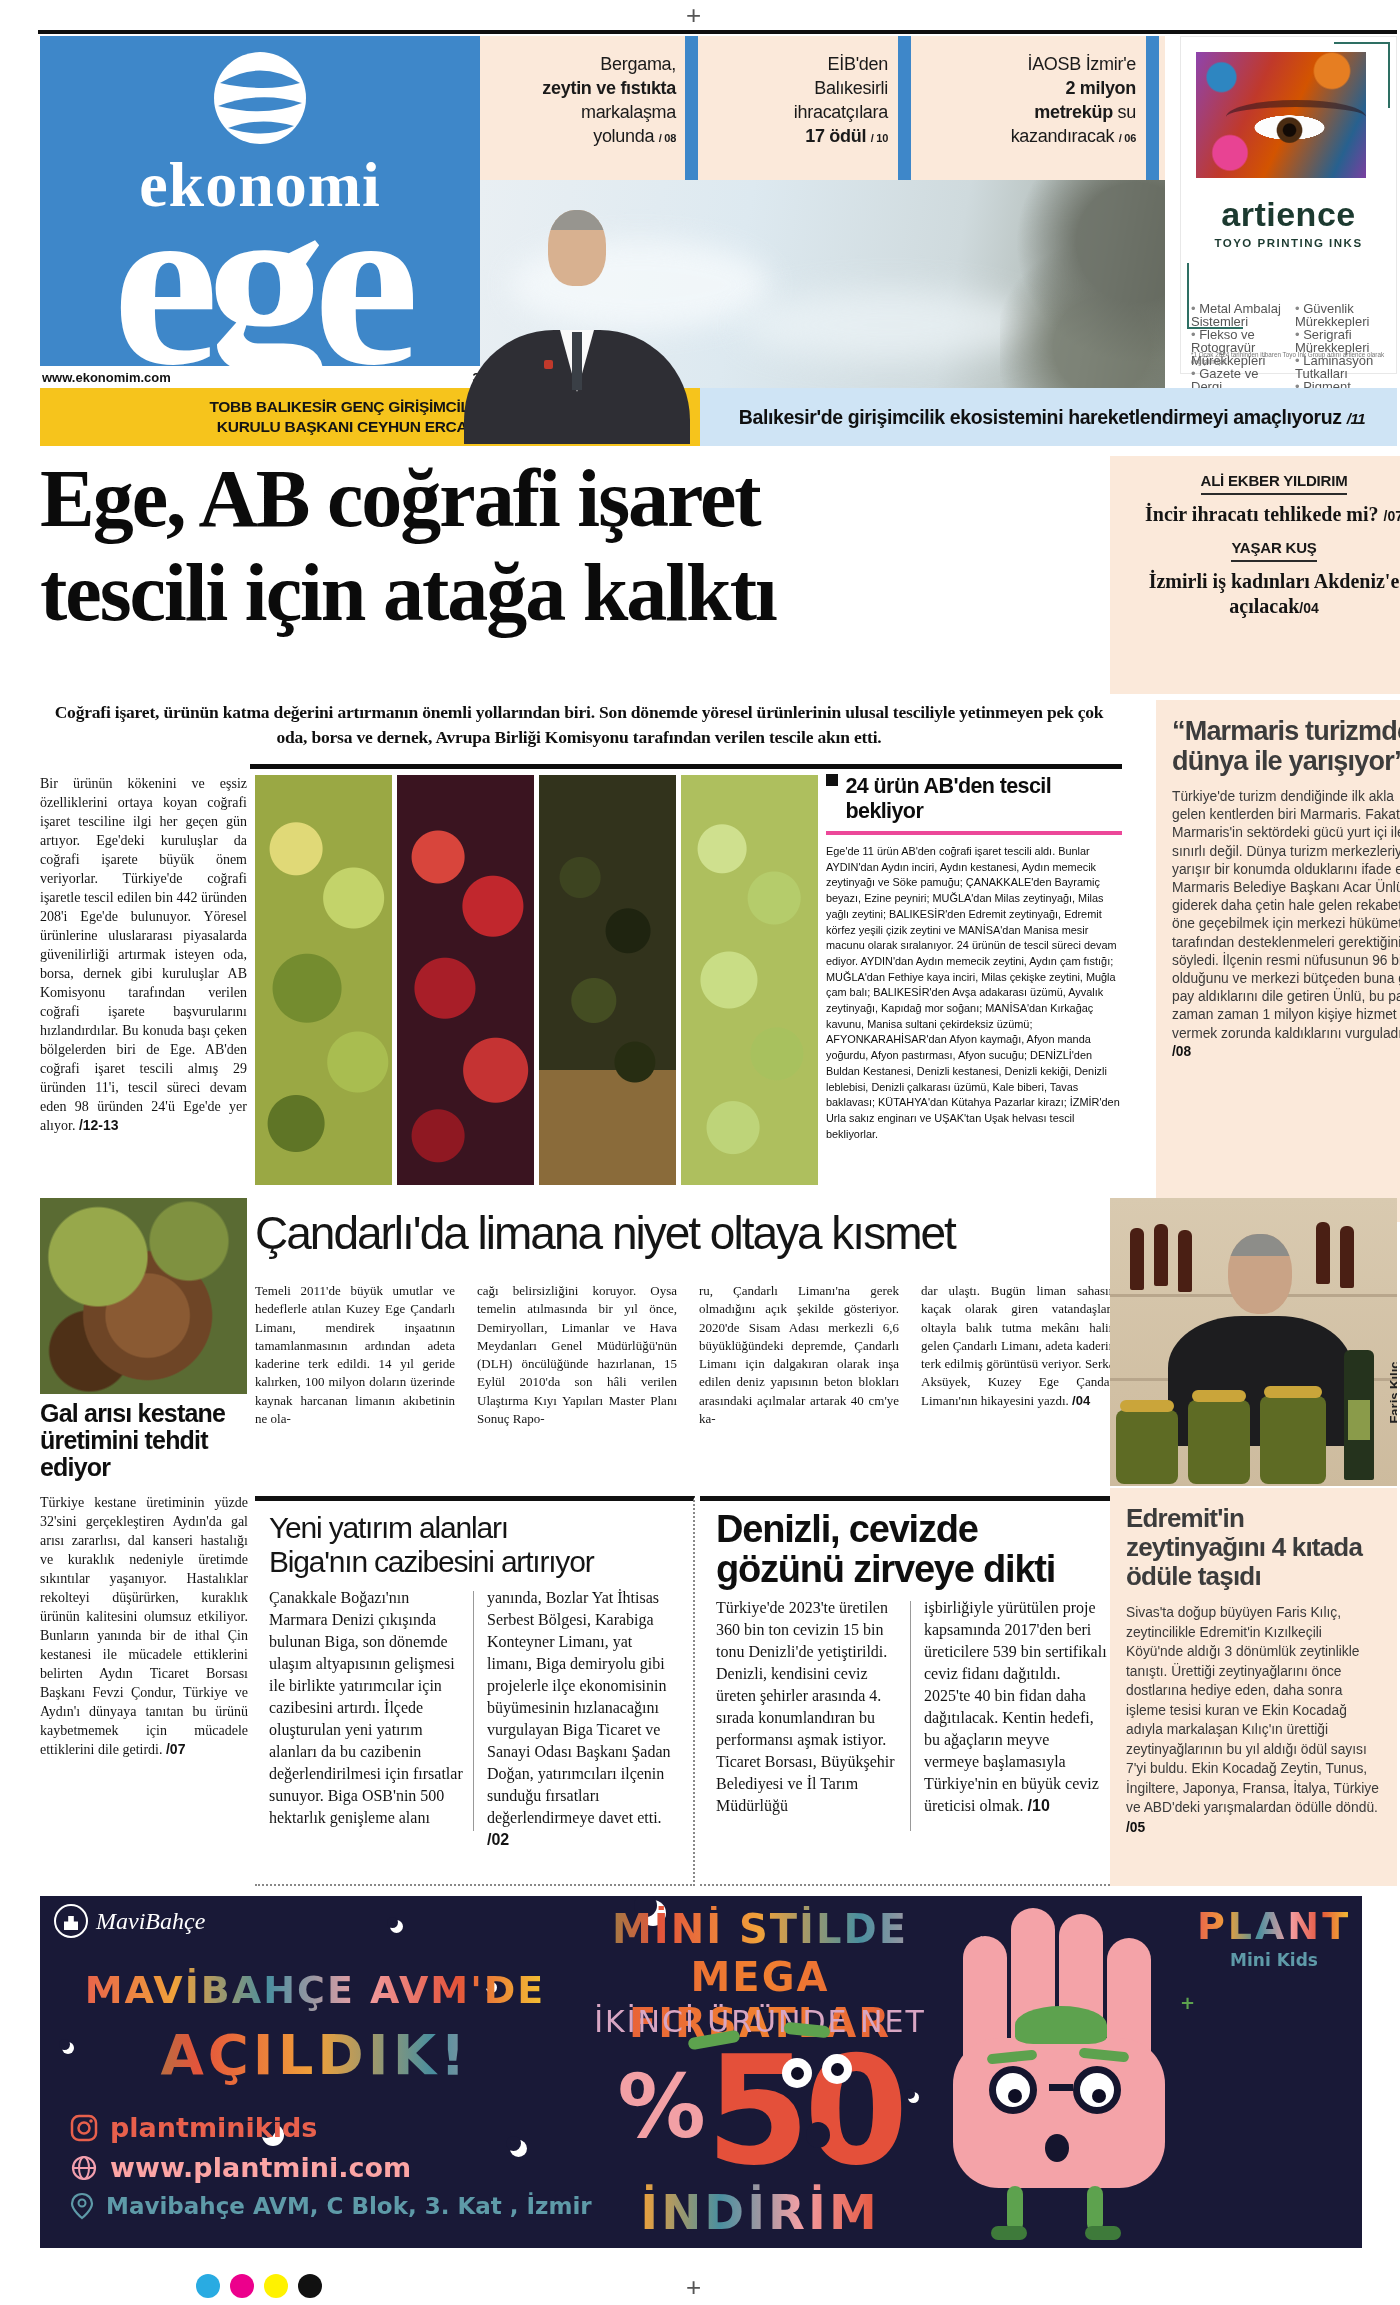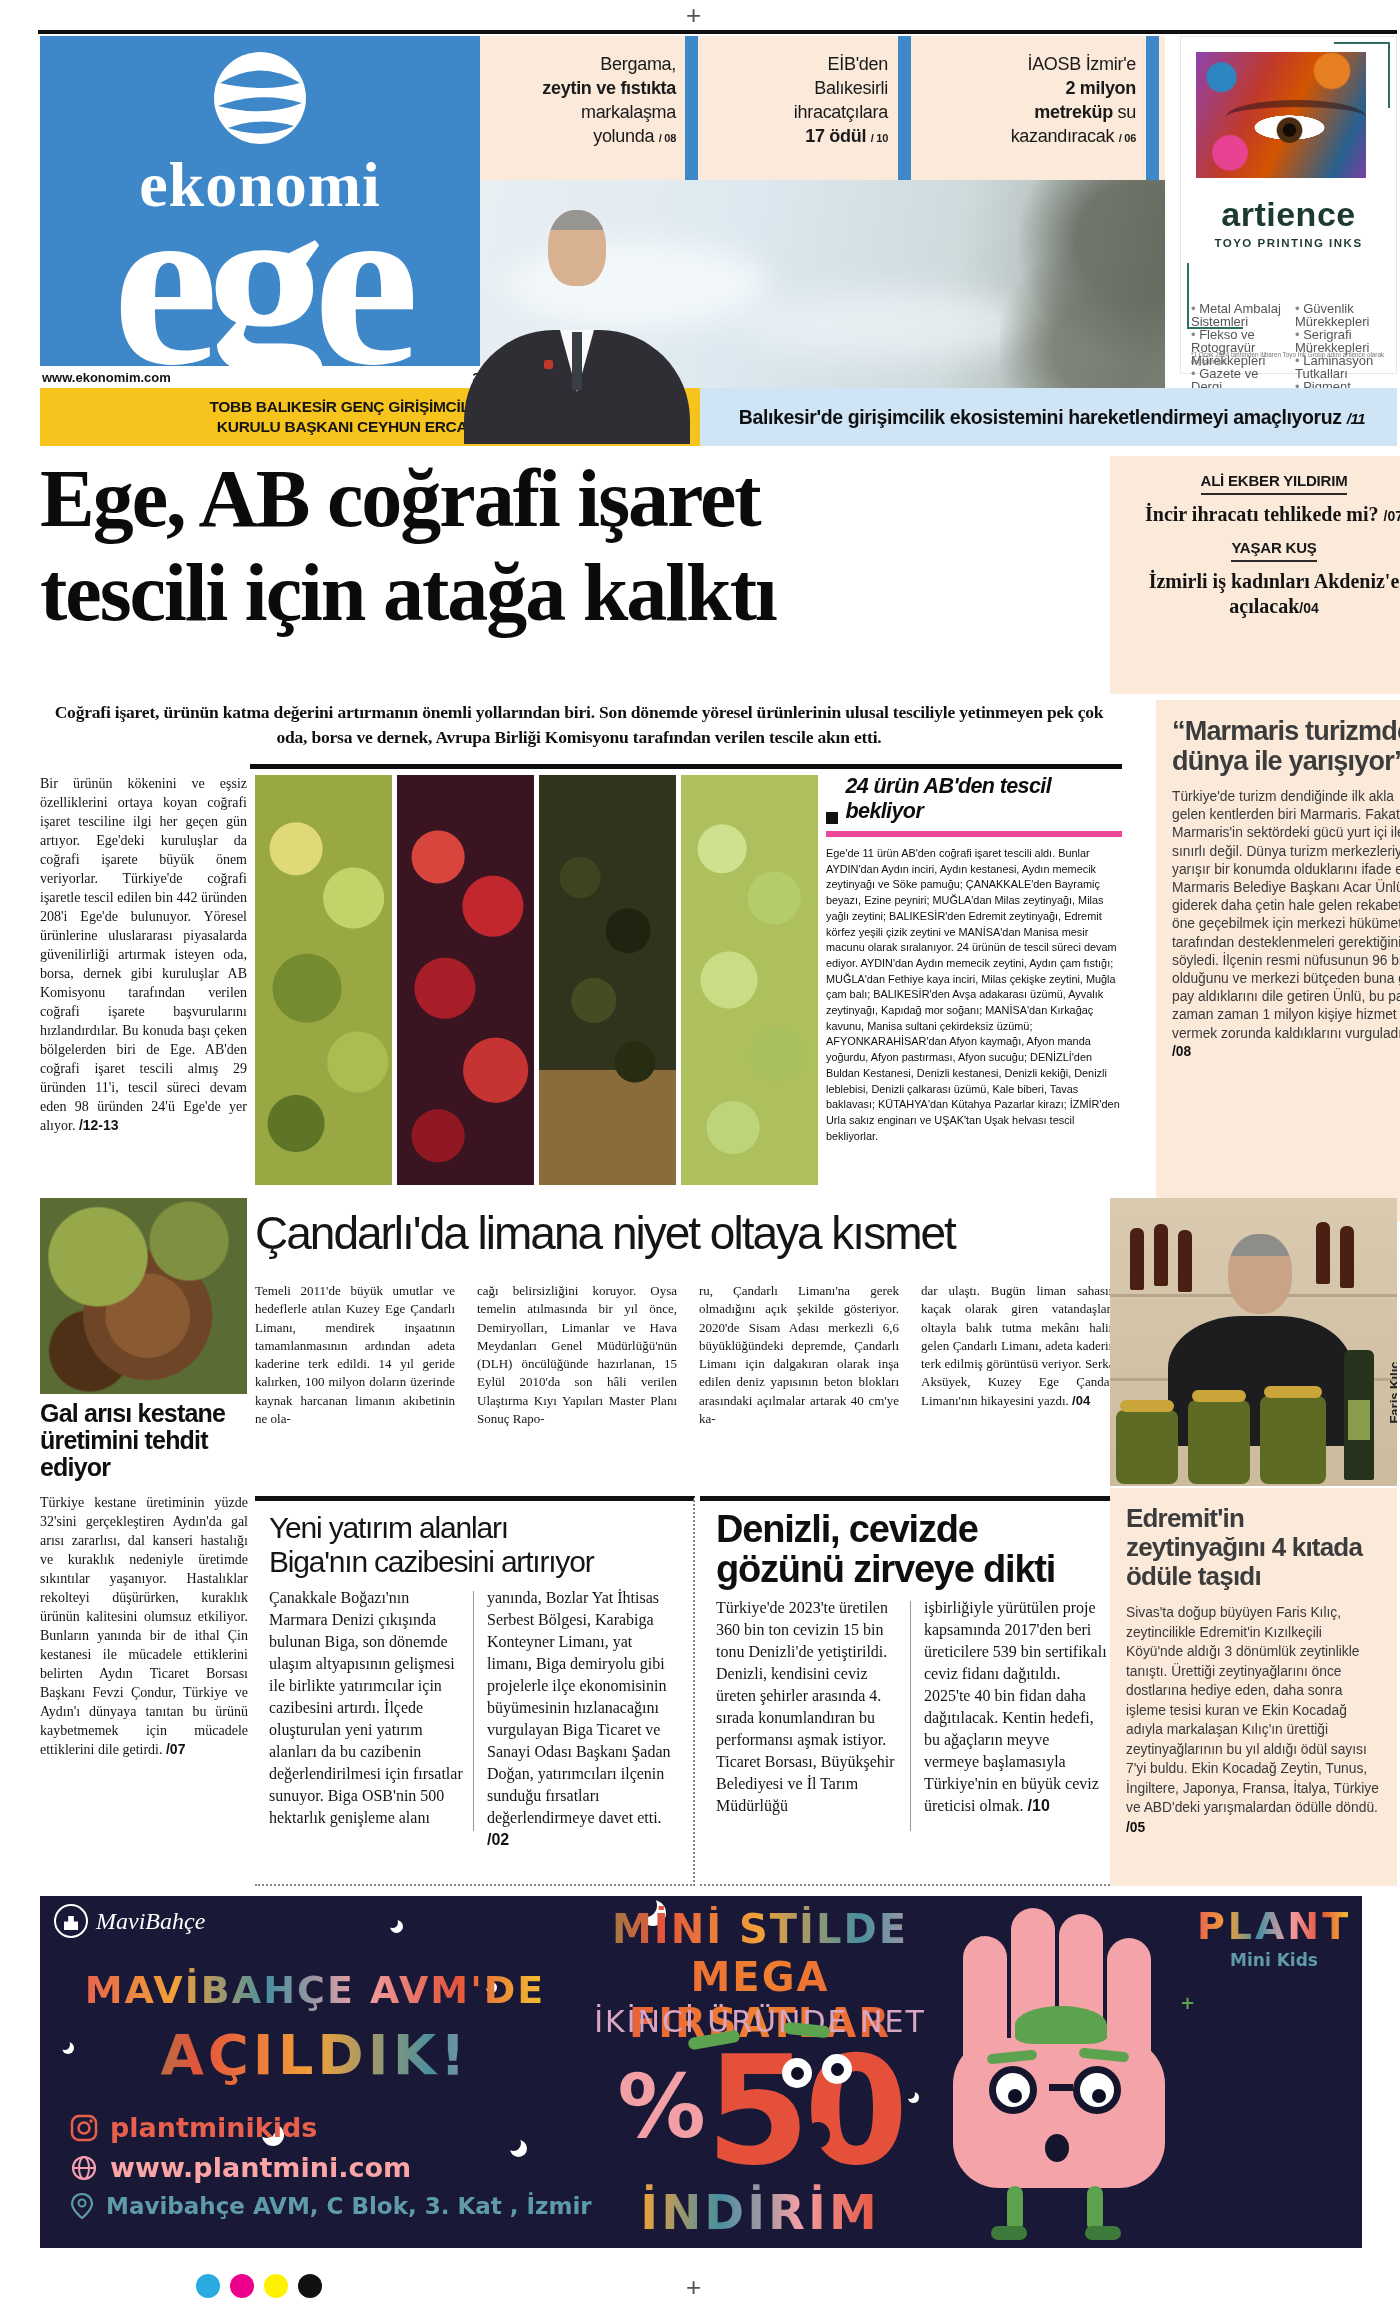--- a/index.html
+++ b/index.html
@@ -102,21 +102,21 @@
       linear-gradient(180deg, #32331c 0 72%, #8a6b3a 72% 100%); }
   .ph-grapes { left:681px; background:
       radial-gradient(circle at 30% 18%, #cfe08e 0 24px, transparent 25px),
       radial-gradient(circle at 68% 30%, #b5cc6b 0 26px, transparent 27px),
       radial-gradient(circle at 35% 50%, #c9dd85 0 28px, transparent 29px),
       radial-gradient(circle at 70% 68%, #a8c15e 0 26px, transparent 27px),
       radial-gradient(circle at 38% 86%, #bed479 0 26px, transparent 27px), #aebf5e; }
 
   
   .eu-box { position:absolute; left:826px; top:774px; width:296px; }
-  .eu-title { display:flex; align-items:flex-end; gap:8px; font-weight:700; font-size:21.5px; letter-spacing:-0.6px; border-bottom:6px solid #ec4899; padding-bottom:7px; color:#0d0d0d;font-style:italic; }
+  .eu-title { display:flex; align-items:flex-start; gap:8px; font-weight:700; font-size:21.5px; letter-spacing:-0.6px; border-bottom:4px solid #ec4899; padding-bottom:7px; color:#0d0d0d; }
   .sq { width:12px; height:12px; background:#111; display:inline-block; }
   .eu-body { margin-top:9px; font-size:10.9px; line-height:15.7px; color:#101010; }
 
   
   .peach-box { position:absolute; left:1110px; width:287px; background:#fbe9da; padding:16px; overflow:hidden; }
   .marmaris { top:700px; height:522px;margin-left:46px; }
   .peach-hl { font-weight:700; font-size:27px; line-height:30px; letter-spacing:-0.8px; color:#3c3c3c; }
   .peach-body { margin-top:12px; font-size:13.8px; line-height:18.2px; color:#3a3a3a; }
   .peach-body .pg { color:#111; }
 

